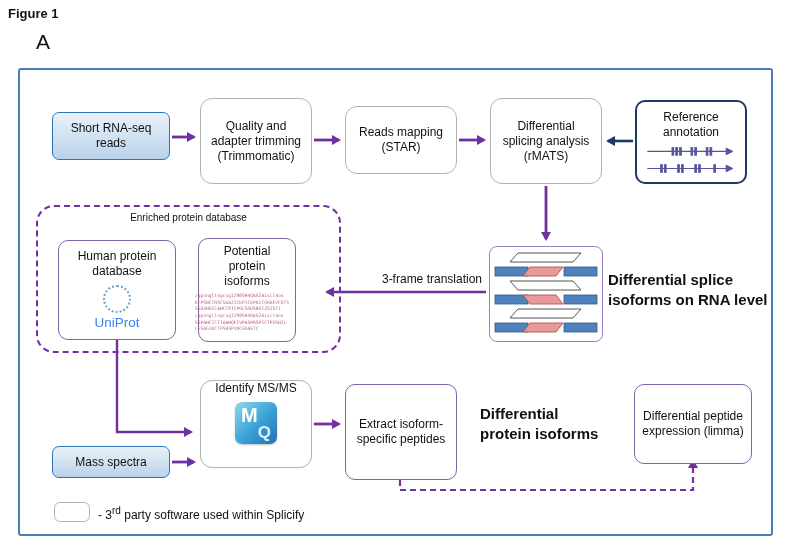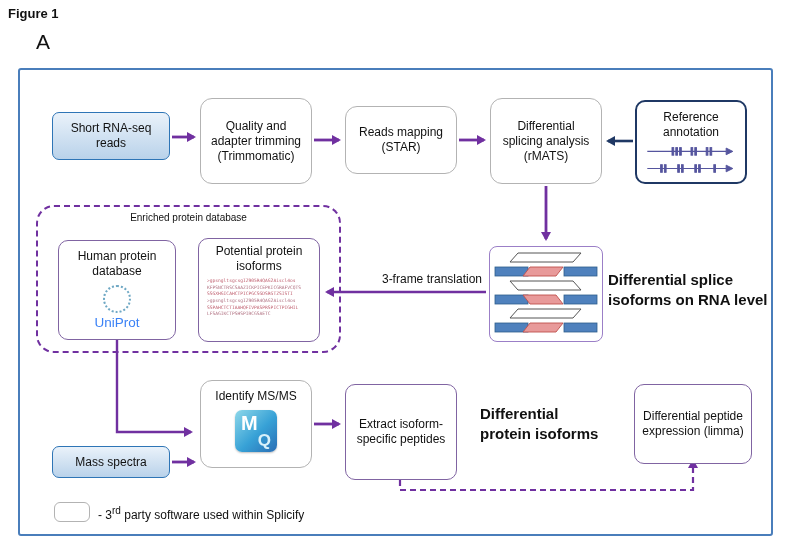--- a/index.html
+++ b/index.html
@@ -108,21 +108,21 @@
 
   <div class="abs" id="dashed-container"></div>
   <div class="abs" id="enriched-label">Enriched protein database</div>
 
   <div class="node purple" style="left:58px;top:240px;width:118px;height:100px;justify-content:flex-start;padding-top:8px;">
     <span>Human protein database</span>
     <div id="uniprot-circle"></div>
     <div id="uniprot-text">UniProt</div>
   </div>
 
-  <div class="node purple" id="seq-box" style="left:198px;top:238px;width:122px;height:104px;">
+  <div class="node purple" id="seq-box" style="left:198px;top:238px;width:98px;height:104px;">
     <span style="margin-bottom:4px;">Potential protein isoforms</span>
     <div class="seq">&gt;gpsngltsgcsgIZ905R4QAG2Aiscl4os</div>
     <div class="seq">KFPSNCTRSCSAAZICKPICEPKICGRAFVCQTS</div>
     <div class="seq">SSGXHGICAHCTPICPGCSGDSRGTZSISTI</div>
     <div class="seq">&gt;gpsngltsgcsgIZ905R4QAG2Aiscl4os</div>
     <div class="seq">SSPAHCTCTIAAHQFIVPASPRSPICTPIGHIL</div>
     <div class="seq">LFSAGIKCTPSHSPIRCGSAETC</div>
   </div>
 
   <div class="abs" style="left:332px;top:272px;width:150px;text-align:right;font-size:12px;z-index:2;">3-frame translation</div>
@@ -141,21 +141,21 @@
         <polygon points="26,59 89,59 81,68 18,68" fill="#fff" stroke="#555" stroke-width="1"></polygon>
         <rect x="3" y="73" width="33" height="9" fill="#4f81bd" stroke="#2e5e8c" stroke-width="0.8"></rect>
         <rect x="72" y="73" width="33" height="9" fill="#4f81bd" stroke="#2e5e8c" stroke-width="0.8"></rect>
         <polygon points="38,73 71,73 64,82 31,82" fill="#e89a9a" stroke="#c0504d" stroke-width="0.9"></polygon>
       </g>
     </svg>
   </div>
 
   <div class="caption" style="left:608px;top:258px;width:160px;">Differential splice isoforms on RNA level</div>
 
-  <div class="node gray" style="left:200px;top:380px;width:112px;height:88px;justify-content:flex-start;padding-top:8px;">
+  <div class="node gray" style="left:200px;top:380px;width:112px;height:88px;justify-content:flex-start;padding-top:0;">
     <span>Identify MS/MS</span>
     <div id="mq-logo">
       <span id="mq-m">M</span>
       <span id="mq-q">Q</span>
     </div>
   </div>
 
   <div class="node blue" style="left:52px;top:446px;width:118px;height:32px;">Mass spectra</div>
 
   <div class="node purple" style="left:345px;top:384px;width:112px;height:96px;">Extract isoform-specific peptides</div>

